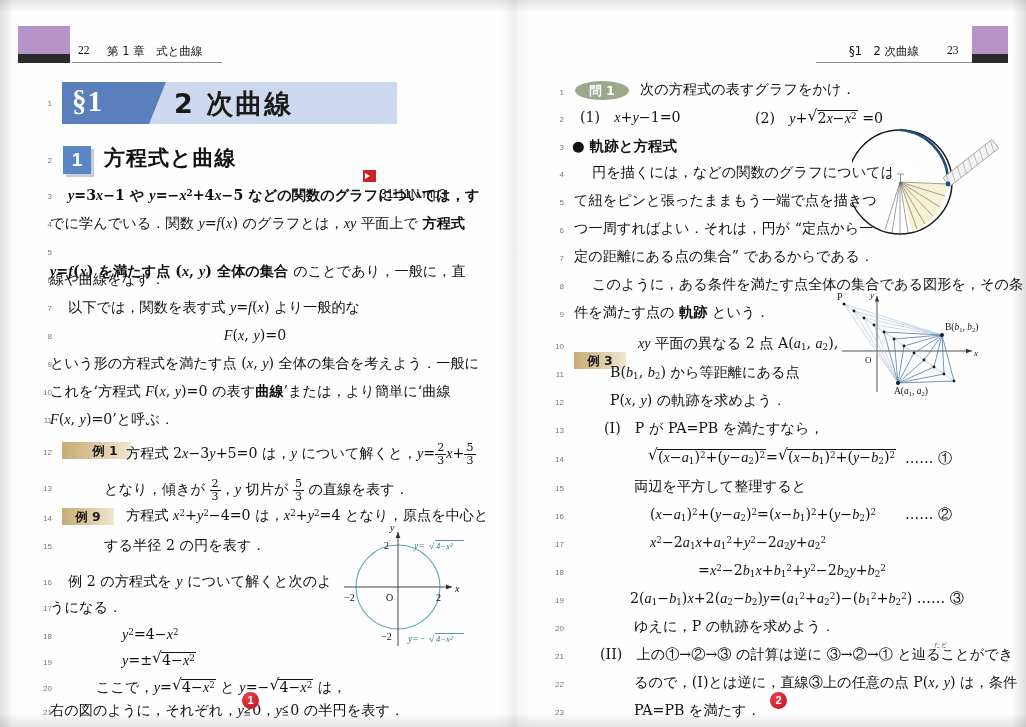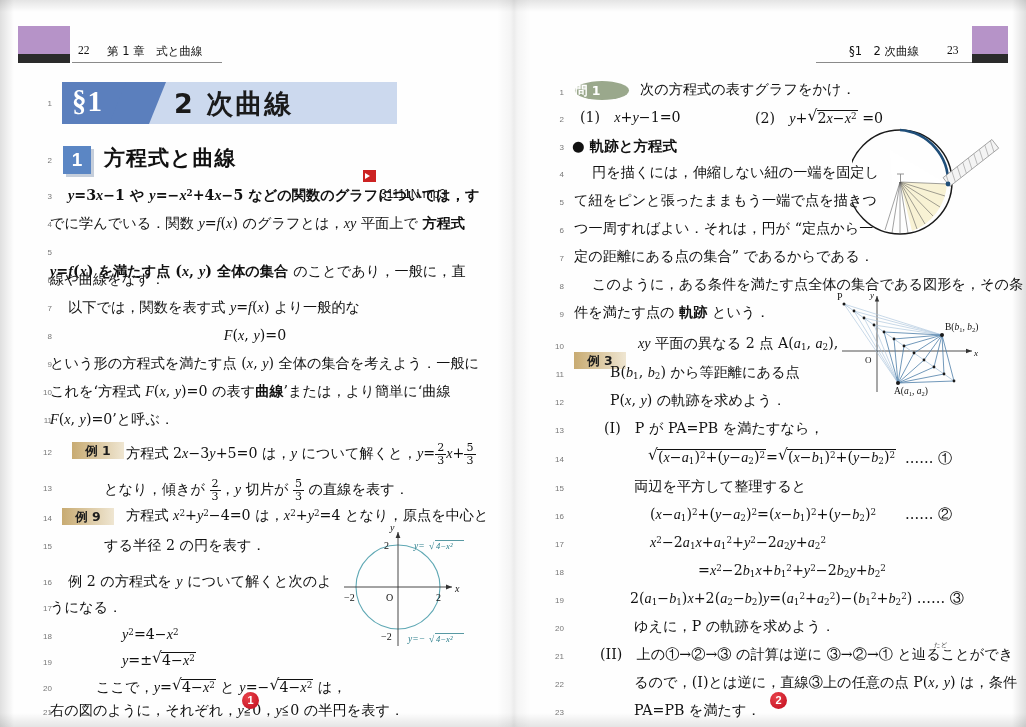--- a/index.html
+++ b/index.html
@@ -128,21 +128,21 @@
     position:absolute;width:52px;height:17px;
     background:linear-gradient(to right,#c8ab72,#efe6d2);
     font-size:12.5px;font-weight:bold;color:#1c1c1c;
     text-align:center;line-height:17px;
     font-family:"DejaVu Sans","Liberation Sans",sans-serif;
   }
   .toi{
     position:absolute;width:54px;height:19px;
     background:#9aa88c;border-radius:50%;
     font-size:12.5px;font-weight:bold;color:#fff;
-    line-height:19px;
+    text-align:center;line-height:19px;
     font-family:"DejaVu Sans","Liberation Sans",sans-serif;
   }
   .bullethead{position:absolute;font-size:14.5px;font-weight:bold;color:#111;
     font-family:"DejaVu Sans","Liberation Sans",sans-serif;white-space:nowrap;}
 
   
   .fbadge{
     position:absolute;width:17px;height:17px;border-radius:50%;
     background:radial-gradient(circle at 35% 30%,#e8424a,#c00a1c);
     color:#fff;font-size:11px;font-weight:bold;text-align:center;line-height:17px;
@@ -228,21 +228,21 @@
   <div class="tx" style="left:50px;top:384px;">
     これを‘方程式 <span class="mi">F</span>(<span class="mi">x</span>, <span class="mi">y</span>)=0 の表す<b>曲線</b>’または，より簡単に‘曲線
   </div>
 
   <div class="ln" style="left:36px;top:416px;">11</div>
   <div class="tx" style="left:50px;top:412px;">
     <span class="mi">F</span>(<span class="mi">x</span>, <span class="mi">y</span>)=0’と呼ぶ．
   </div>
 
   <div class="ln" style="left:36px;top:448px;">12</div>
-  <div class="rei" style="left:72px;top:442px;">例 1</div>
+  <div class="rei" style="left:62px;top:442px;padding-left:17px;">例 1</div>
   <div class="tx" style="left:126px;top:442px;">
     方程式 2<span class="mi">x</span>−3<span class="mi">y</span>+5=0 は，<span class="mi">y</span> について解くと，<span class="mi">y</span>=<span class="fr"><span class="nu">2</span><span class="de">3</span></span><span class="mi">x</span>+<span class="fr"><span class="nu">5</span><span class="de">3</span></span>
   </div>
 
   <div class="ln" style="left:36px;top:484px;">13</div>
   <div class="tx" style="left:104px;top:478px;">
     となり，傾きが <span class="fr"><span class="nu">2</span><span class="de">3</span></span>，<span class="mi">y</span> 切片が <span class="fr"><span class="nu">5</span><span class="de">3</span></span> の直線を表す．
   </div>
 
   <div class="ln" style="left:36px;top:514px;">14</div>
@@ -331,21 +331,21 @@
     (2)　<span class="mi">y</span>+<span class="rad"><span class="ub">2<span class="mi">x</span>−<span class="mi">x</span><sup>2</sup></span></span> =0
   </div>
 
   <div class="ln" style="left:548px;top:143px;">3</div>
   <div class="bullethead" style="left:572px;top:137px;">
     <span>●</span>
     <span>軌跡と方程式</span>
   </div>
 
   <div class="ln" style="left:548px;top:170px;">4</div>
-  <div class="tx" style="left:592px;top:165px;">円を描くには，伸縮しない紐の一端を固定し</div>
+  <div class="tx" style="left:592px;top:165px;">円を描くには，などの関数のグラフについては</div>
 
   <div class="ln" style="left:548px;top:198px;">5</div>
   <div class="tx" style="left:574px;top:193px;">て紐をピンと張ったままもう一端で点を描きつ</div>
 
   <div class="ln" style="left:548px;top:226px;">6</div>
   <div class="tx" style="left:574px;top:221px;">つ一周すればよい．それは，円が “定点から一</div>
 
   <div class="ln" style="left:548px;top:254px;">7</div>
   <div class="tx" style="left:574px;top:249px;">定の距離にある点の集合” であるからである．</div>
 

